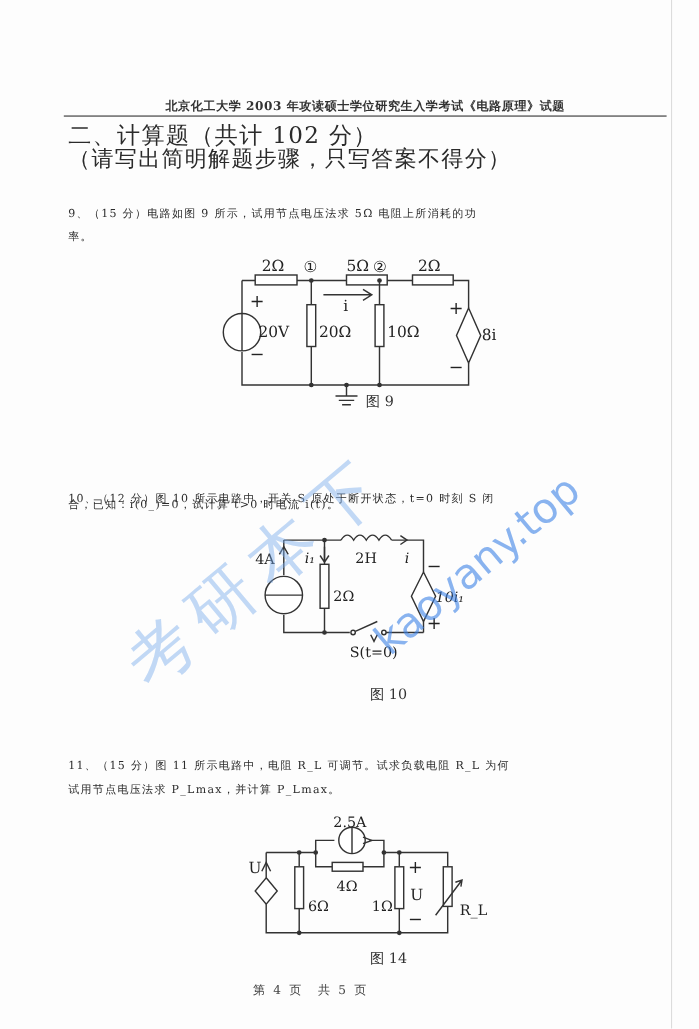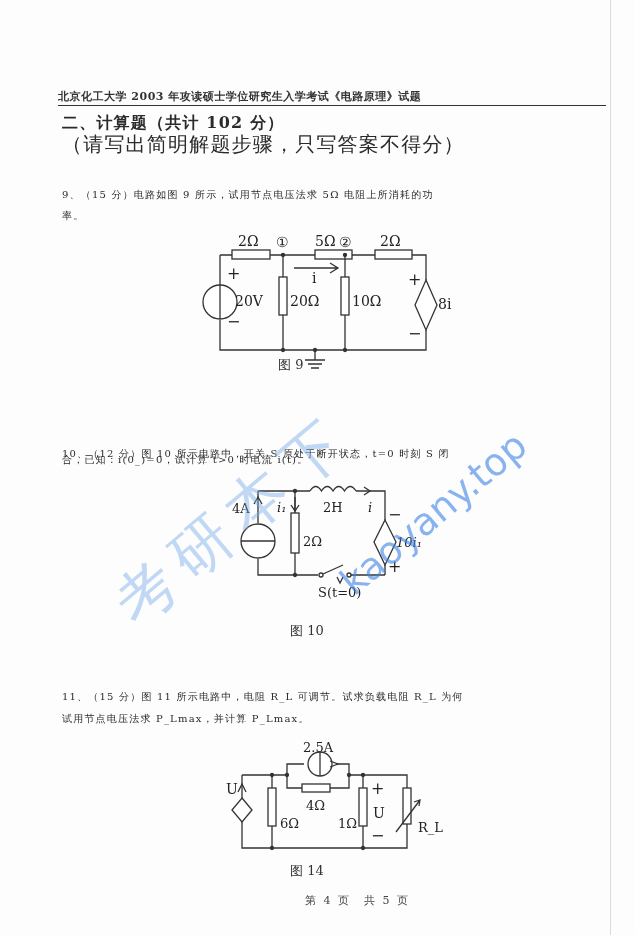--- a/index.html
+++ b/index.html
@@ -3,33 +3,33 @@
 <meta charset="utf-8">
 <style>
   html, body { margin: 0; padding: 0; }
   body {
     width: 635px; height: 935px; position: relative; overflow: hidden;
     background: #fdfdfd;
     font-family: "DejaVu Serif", "Liberation Serif", serif;
     color: #2a2a2a;
   }
   .edge-line { position: absolute; left: 610px; top: 0; width: 1px; height: 935px; background: #dcdcdc; }
-  .header { position: absolute; left: 58px; top: 89px; width: 548px; text-align: left; font-size: 11px; font-weight: bold; letter-spacing: 0.5px; color: #333; }
+  .header { position: absolute; left: 58px; top: 89px; width: 548px; text-align: center; font-size: 11px; font-weight: bold; letter-spacing: 0.5px; color: #333; }
   .header-rule { position: absolute; left: 58px; top: 105px; width: 548px; height: 1px; background: #333; }
   .txt { position: absolute; left: 62px; font-size: 10px; line-height: 20px; letter-spacing: 1.2px; color: #2b2b2b; white-space: nowrap; }
-  .sec { top: 113px; font-weight: bold; font-size: 16px; }
+  .sec { top: 113px; font-weight: normal; font-size: 21px; }
   .note { top: 134px; font-size: 20px; }
   .q9a { top: 185px; } .q9b { top: 206px; }
   .q10a { top: 444px; } .q10b { top: 450px; }
   .q11a { top: 687px; } .q11b { top: 709px; }
-  .cap { position: absolute; font-size: 13px; color: #333; width: 80px; text-align: left; }
+  .cap { position: absolute; font-size: 13px; color: #333; width: 80px; text-align: right; }
   .cap9 { left: 278px; top: 356px; }
   .cap10 { left: 290px; top: 622px; }
   .cap11 { left: 290px; top: 862px; }
-  .footer { position: absolute; left: 230px; top: 893px; width: 180px; text-align: right; font-size: 11px; color: #444; letter-spacing: 2px; }
+  .footer { position: absolute; left: 230px; top: 893px; width: 180px; text-align: left; font-size: 11px; color: #444; letter-spacing: 2px; }
   svg.fig { position: absolute; overflow: visible; }
   svg text { font-family: "DejaVu Serif", "Liberation Serif", serif; fill: #222; }
   .wm { position: absolute; color: rgba(120,170,235,0.45); pointer-events: none; }
   .wm1 { left: 90px; top: 480px; font-size: 60px; transform: rotate(-40deg); font-family: "DejaVu Serif", serif; letter-spacing: 12px; }
   .wm2 { left: 360px; top: 560px; font-size: 38px; transform: rotate(-40deg); transform-origin: left bottom; font-family: "DejaVu Sans", sans-serif; color: rgba(60,130,230,0.6); }
 </style>
 </head>
 <body>
 
 <div class="edge-line"></div>

